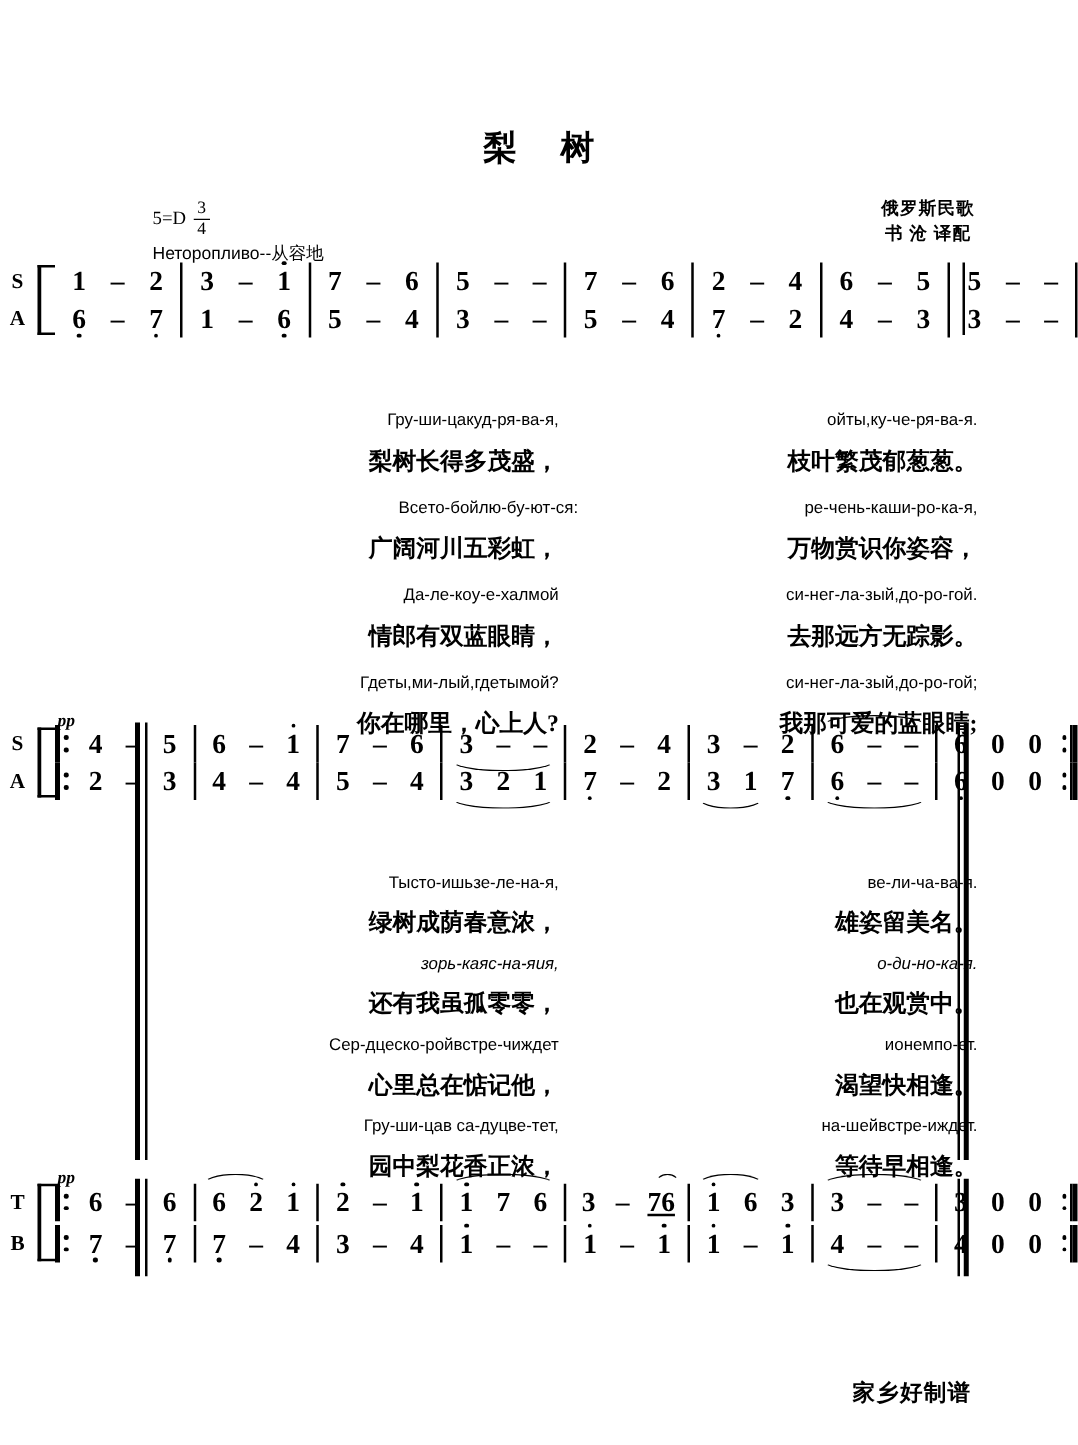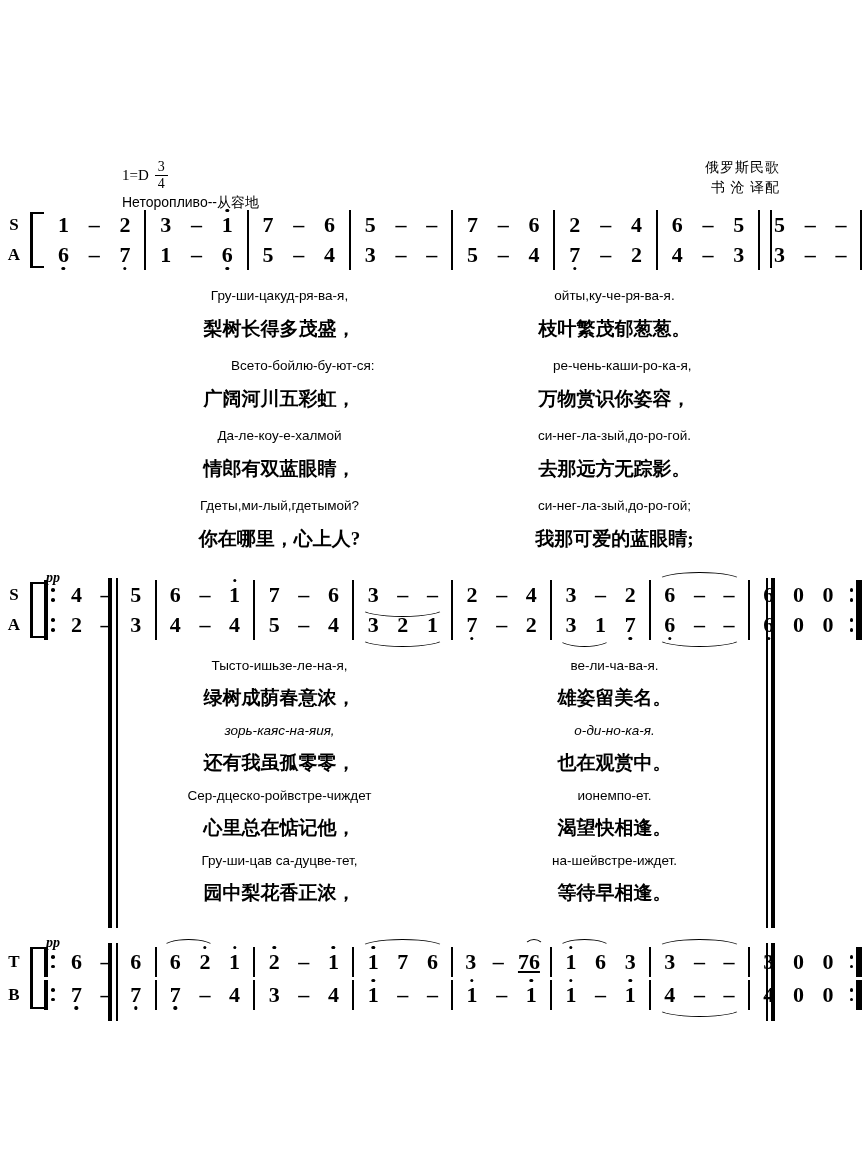--- a/index.html
+++ b/index.html
@@ -25,23 +25,23 @@
   }
   .title-ru {
     position:absolute; top:138px; left:0; width:862px;
     text-align:center;
     font-family:"Liberation Sans", sans-serif;
     font-size:29px; font-weight:700; letter-spacing:1px;
   }
 
   .credits {
     position:absolute; top:158px; right:82px;
-    text-align:right;
+    text-align:center;
     font-family:"Liberation Serif", serif;
-    font-size:14px; line-height:20px; font-weight:400;
+    font-size:14px; line-height:20px; font-weight:700;
   }
   .credits div { letter-spacing:1px; }
 
   .keysig {
     position:absolute; top:160px; left:122px;
     font-family:"Liberation Serif", serif;
     font-size:15px;
     display:flex; align-items:center; gap:6px;
   }
   .frac { display:inline-flex; flex-direction:column; align-items:center;
@@ -149,21 +149,21 @@
 
   .thickbar { width:4px; height:30px; background:#000; }
   .thinbar  { width:1.6px; height:30px; background:#000; }
 
   
   .lyric-ru, .lyric-cn {
     position:absolute; left:0; width:862px;
     display:flex;
   }
   .lyric-inner { display:flex; width:100%; padding-left:112px; padding-right:80px; }
-  .lyr-half { display:flex; flex:1; justify-content:center; align-items:baseline; }
+  .lyr-half { display:flex; flex:1; justify-content:flex-end; align-items:baseline;margin-top:40px; }
   .lyric-ru span {
     font-family:"Liberation Sans", sans-serif;
     font-size:13.5px; white-space:nowrap;
   }
   .lyric-cn span {
     font-family:"Liberation Serif", serif;
     font-size:19px; font-weight:700; white-space:nowrap;
   }
 
   
@@ -175,28 +175,29 @@
   }
   .footer .f1 { font-size:18px; letter-spacing:1px; }
   .footer .f2 { font-size:17px; letter-spacing:1px; }
   .footer .f3 { font-size:18px; letter-spacing:1px; }
 </style>
 </head>
 <body>
 
 <div class="sheet">
 
+  <div class="title-cn">梨 树</div>
 
   <div class="credits">
     <div>俄罗斯民歌</div>
     <div>书 沧 译配</div>
   </div>
 
   <div class="keysig">
-    <span>1=D</span>
+    <span>5=D</span>
     <span class="frac">
       <span class="num">3</span>
       <span class="den">4</span>
     </span>
   </div>
 
   <div class="tempo">Неторопливо--从容地</div>
 
   <div class="system" id="sys1" style="top:210px;">
     <div class="sysbrace" style="top:2px; height:56px;"></div>
@@ -886,20 +887,21 @@
             <i></i>
             <i></i>
           </div>
           <div class="thinbar"></div>
           <div class="thickbar"></div>
         </div>
     </div>
   </div>
 
   <div class="footer">
+    <div class="f3">家乡好制谱</div>
   </div>
 
 <div style="position: absolute; left: 108px; top: 578px; width: 3.5px; height: 350px; background: rgb(0, 0, 0);"></div>
     <div style="position: absolute; left: 116px; top: 578px; width: 1.6px; height: 350px; background: rgb(0, 0, 0);"></div>
     <div style="position: absolute; left: 766px; top: 578px; width: 1.6px; height: 350px; background: rgb(0, 0, 0);"></div>
     <div style="position: absolute; left: 771px; top: 578px; width: 3.5px; height: 350px; background: rgb(0, 0, 0);"></div>
     <div style="position: absolute; left: 108px; top: 943px; width: 3.5px; height: 78px; background: rgb(0, 0, 0);"></div>
     <div style="position: absolute; left: 116px; top: 943px; width: 1.6px; height: 78px; background: rgb(0, 0, 0);"></div>
     <div style="position: absolute; left: 766px; top: 943px; width: 1.6px; height: 78px; background: rgb(0, 0, 0);"></div>
     <div style="position: absolute; left: 771px; top: 943px; width: 3.5px; height: 78px; background: rgb(0, 0, 0);"></div>

